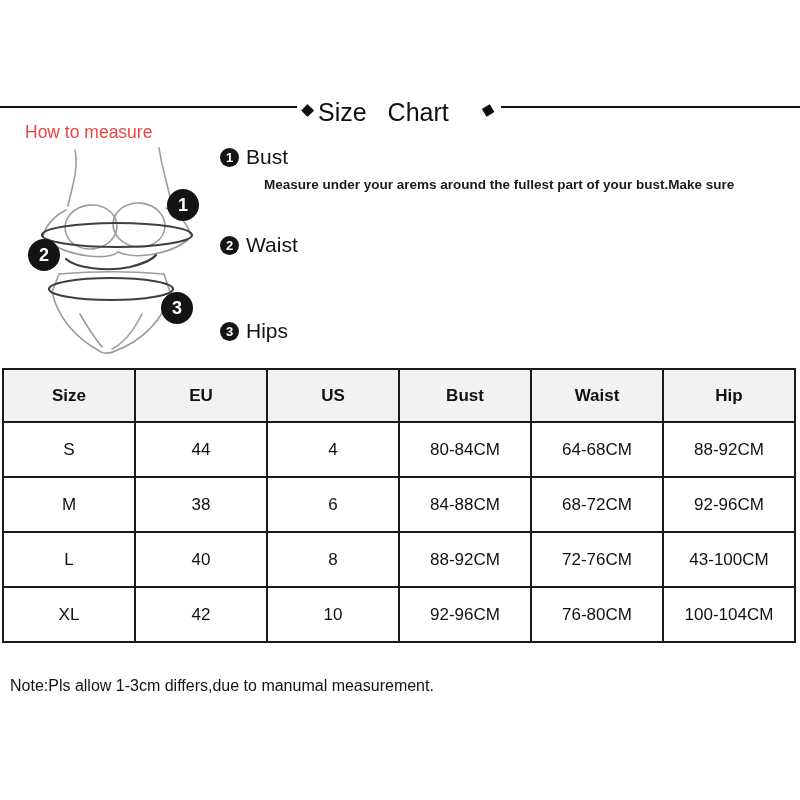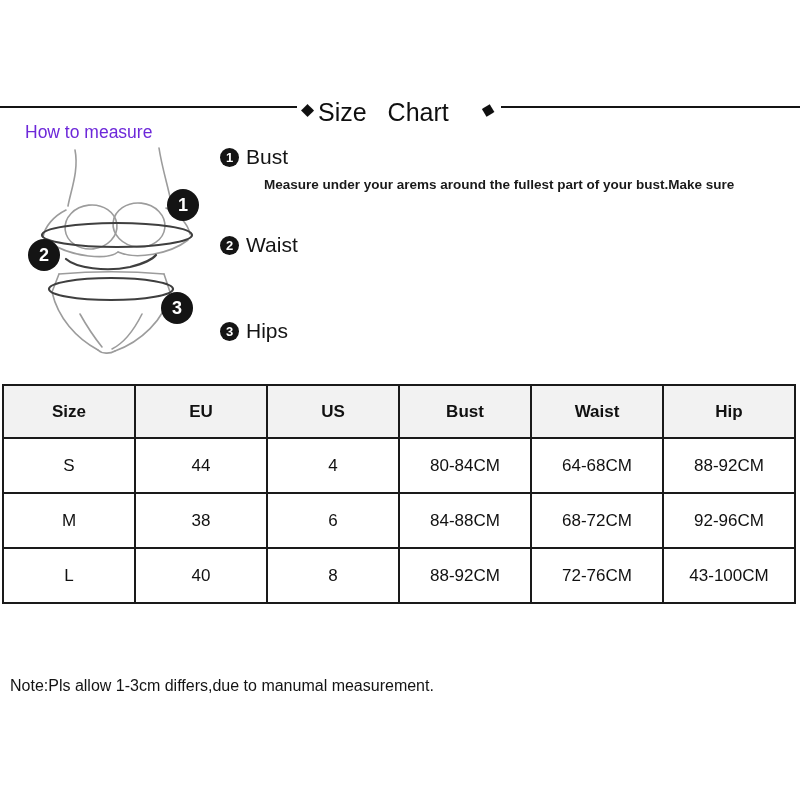--- a/index.html
+++ b/index.html
@@ -14,39 +14,39 @@
   .rule-right{left:501px;right:0;}
   .diamond{position:absolute;top:101px;font-size:17px;line-height:1;color:#0f0f0f;}
   .diamond-left{left:301px;}
   .diamond-right{left:482px;transform:rotate(14deg);}
   .size-chart-title{
     position:absolute;top:98px;left:318px;width:164px;
     font-size:25px;word-spacing:14px;color:#0f0f0f;white-space:nowrap;
   }
 
   
-  .howto-title{position:absolute;top:122px;left:25px;font-size:17.5px;color:#6d28d9;}
+  .howto-title{position:absolute;top:122px;left:25px;font-size:17.5px;color:#ef4444;}
   .figure-svg{position:absolute;left:18px;top:142px;}
 
   .section{position:absolute;left:220px;width:578px;}
   .sec-bust{top:145px;}
   .sec-waist{top:233px;}
   .sec-hips{top:319px;}
   .section-head{display:flex;align-items:center;gap:7px;}
   .badge{
     width:19px;height:19px;border-radius:50%;background:#141414;color:#fff;
     display:flex;align-items:center;justify-content:center;
     font-size:13px;font-weight:bold;flex:0 0 auto;
   }
   .section-name{font-size:21px;color:#141414;}
   .section-body{margin-left:44px;margin-top:3px;font-size:13.5px;font-weight:600;line-height:26px;color:#1a1a1a;}
 
   
   .size-table{
-    position:absolute;top:384px;left:2px;width:794px;
+    position:absolute;top:368px;left:2px;width:794px;
     border-collapse:collapse;table-layout:fixed;text-align:center;
   }
   .size-table th,.size-table td{border:2px solid #1a1a1a;padding:0;}
   .size-table th{height:51px;background:#f2f2f2;font-size:17px;font-weight:bold;color:#111;}
   .size-table td{height:53px;font-size:17px;font-weight:400;color:#111;}
 
   
   .note{position:absolute;left:10px;top:677px;font-size:16px;color:#141414;}
 </style>
 </head>
@@ -159,18 +159,26 @@
         <td>92-96CM</td>
       </tr>
       <tr>
         <td>L</td>
         <td>40</td>
         <td>8</td>
         <td>88-92CM</td>
         <td>72-76CM</td>
         <td>43-100CM</td>
       </tr>
+      <tr>
+        <td>XL</td>
+        <td>42</td>
+        <td>10</td>
+        <td>92-96CM</td>
+        <td>76-80CM</td>
+        <td>100-104CM</td>
+      </tr>
     </tbody>
   </table>
 
   <div class="note">Note:Pls allow 1-3cm differs,due to manumal measurement.</div>
 
 </div>
 
 </body></html>

